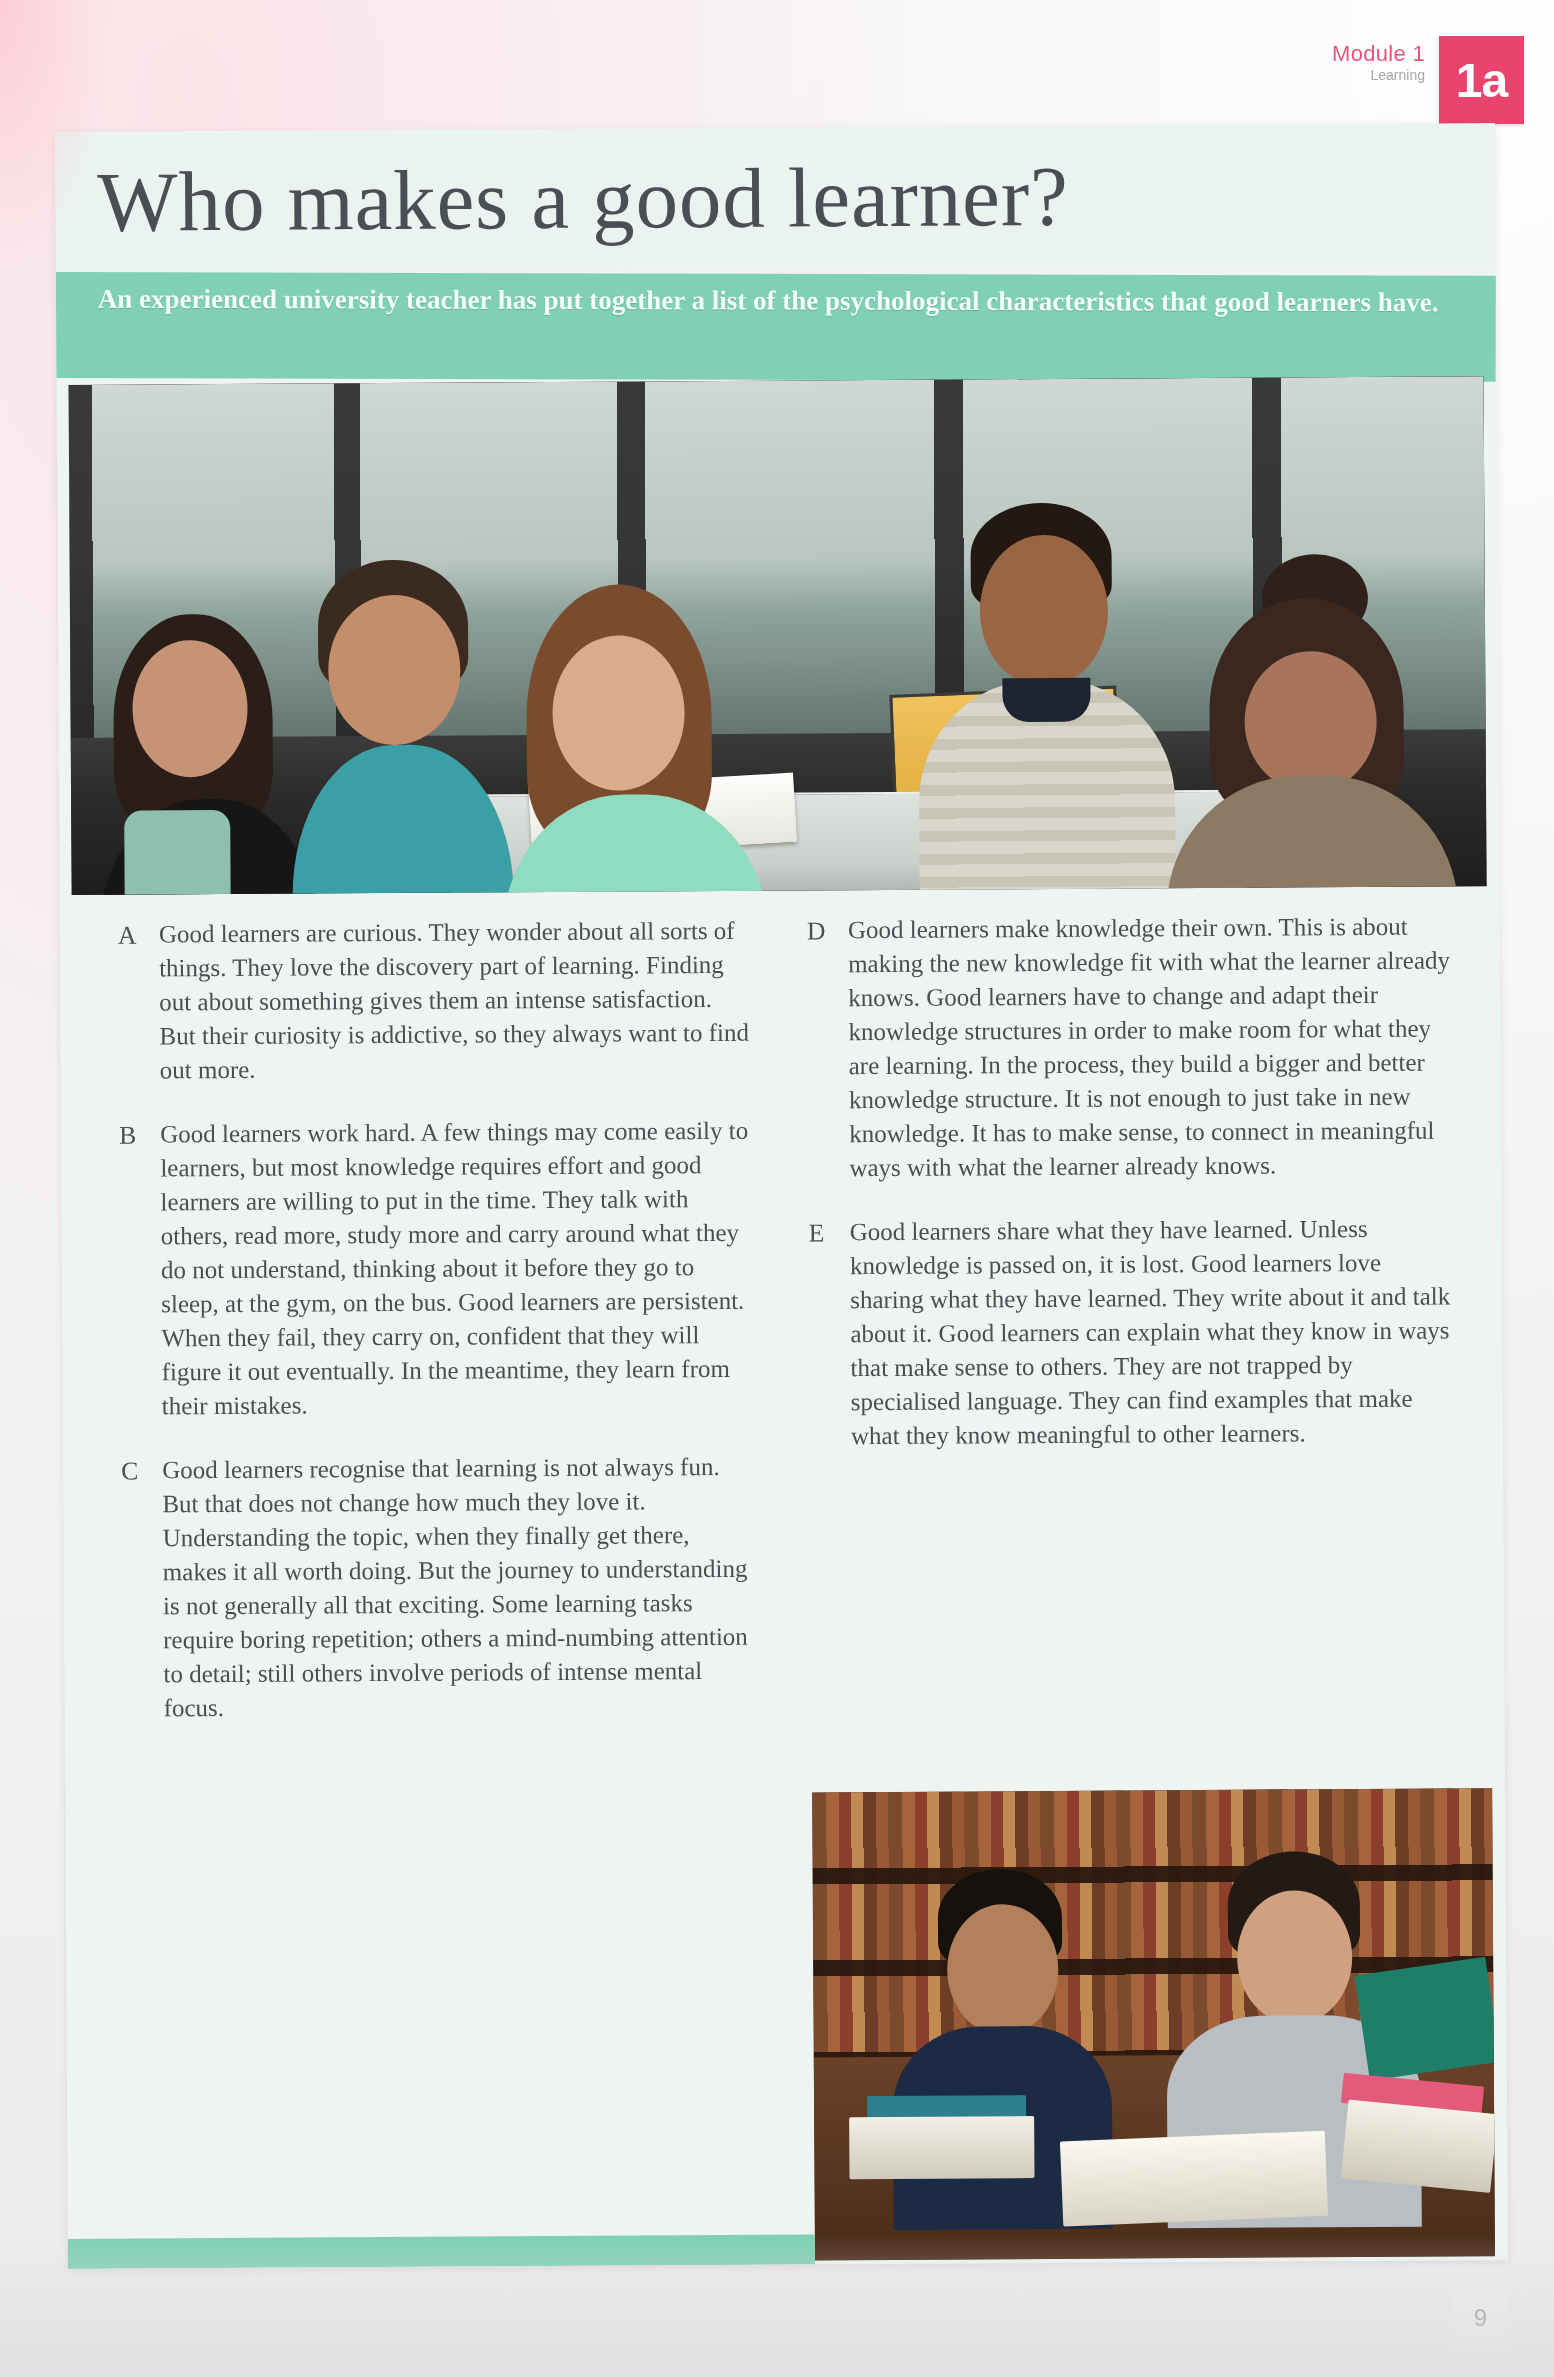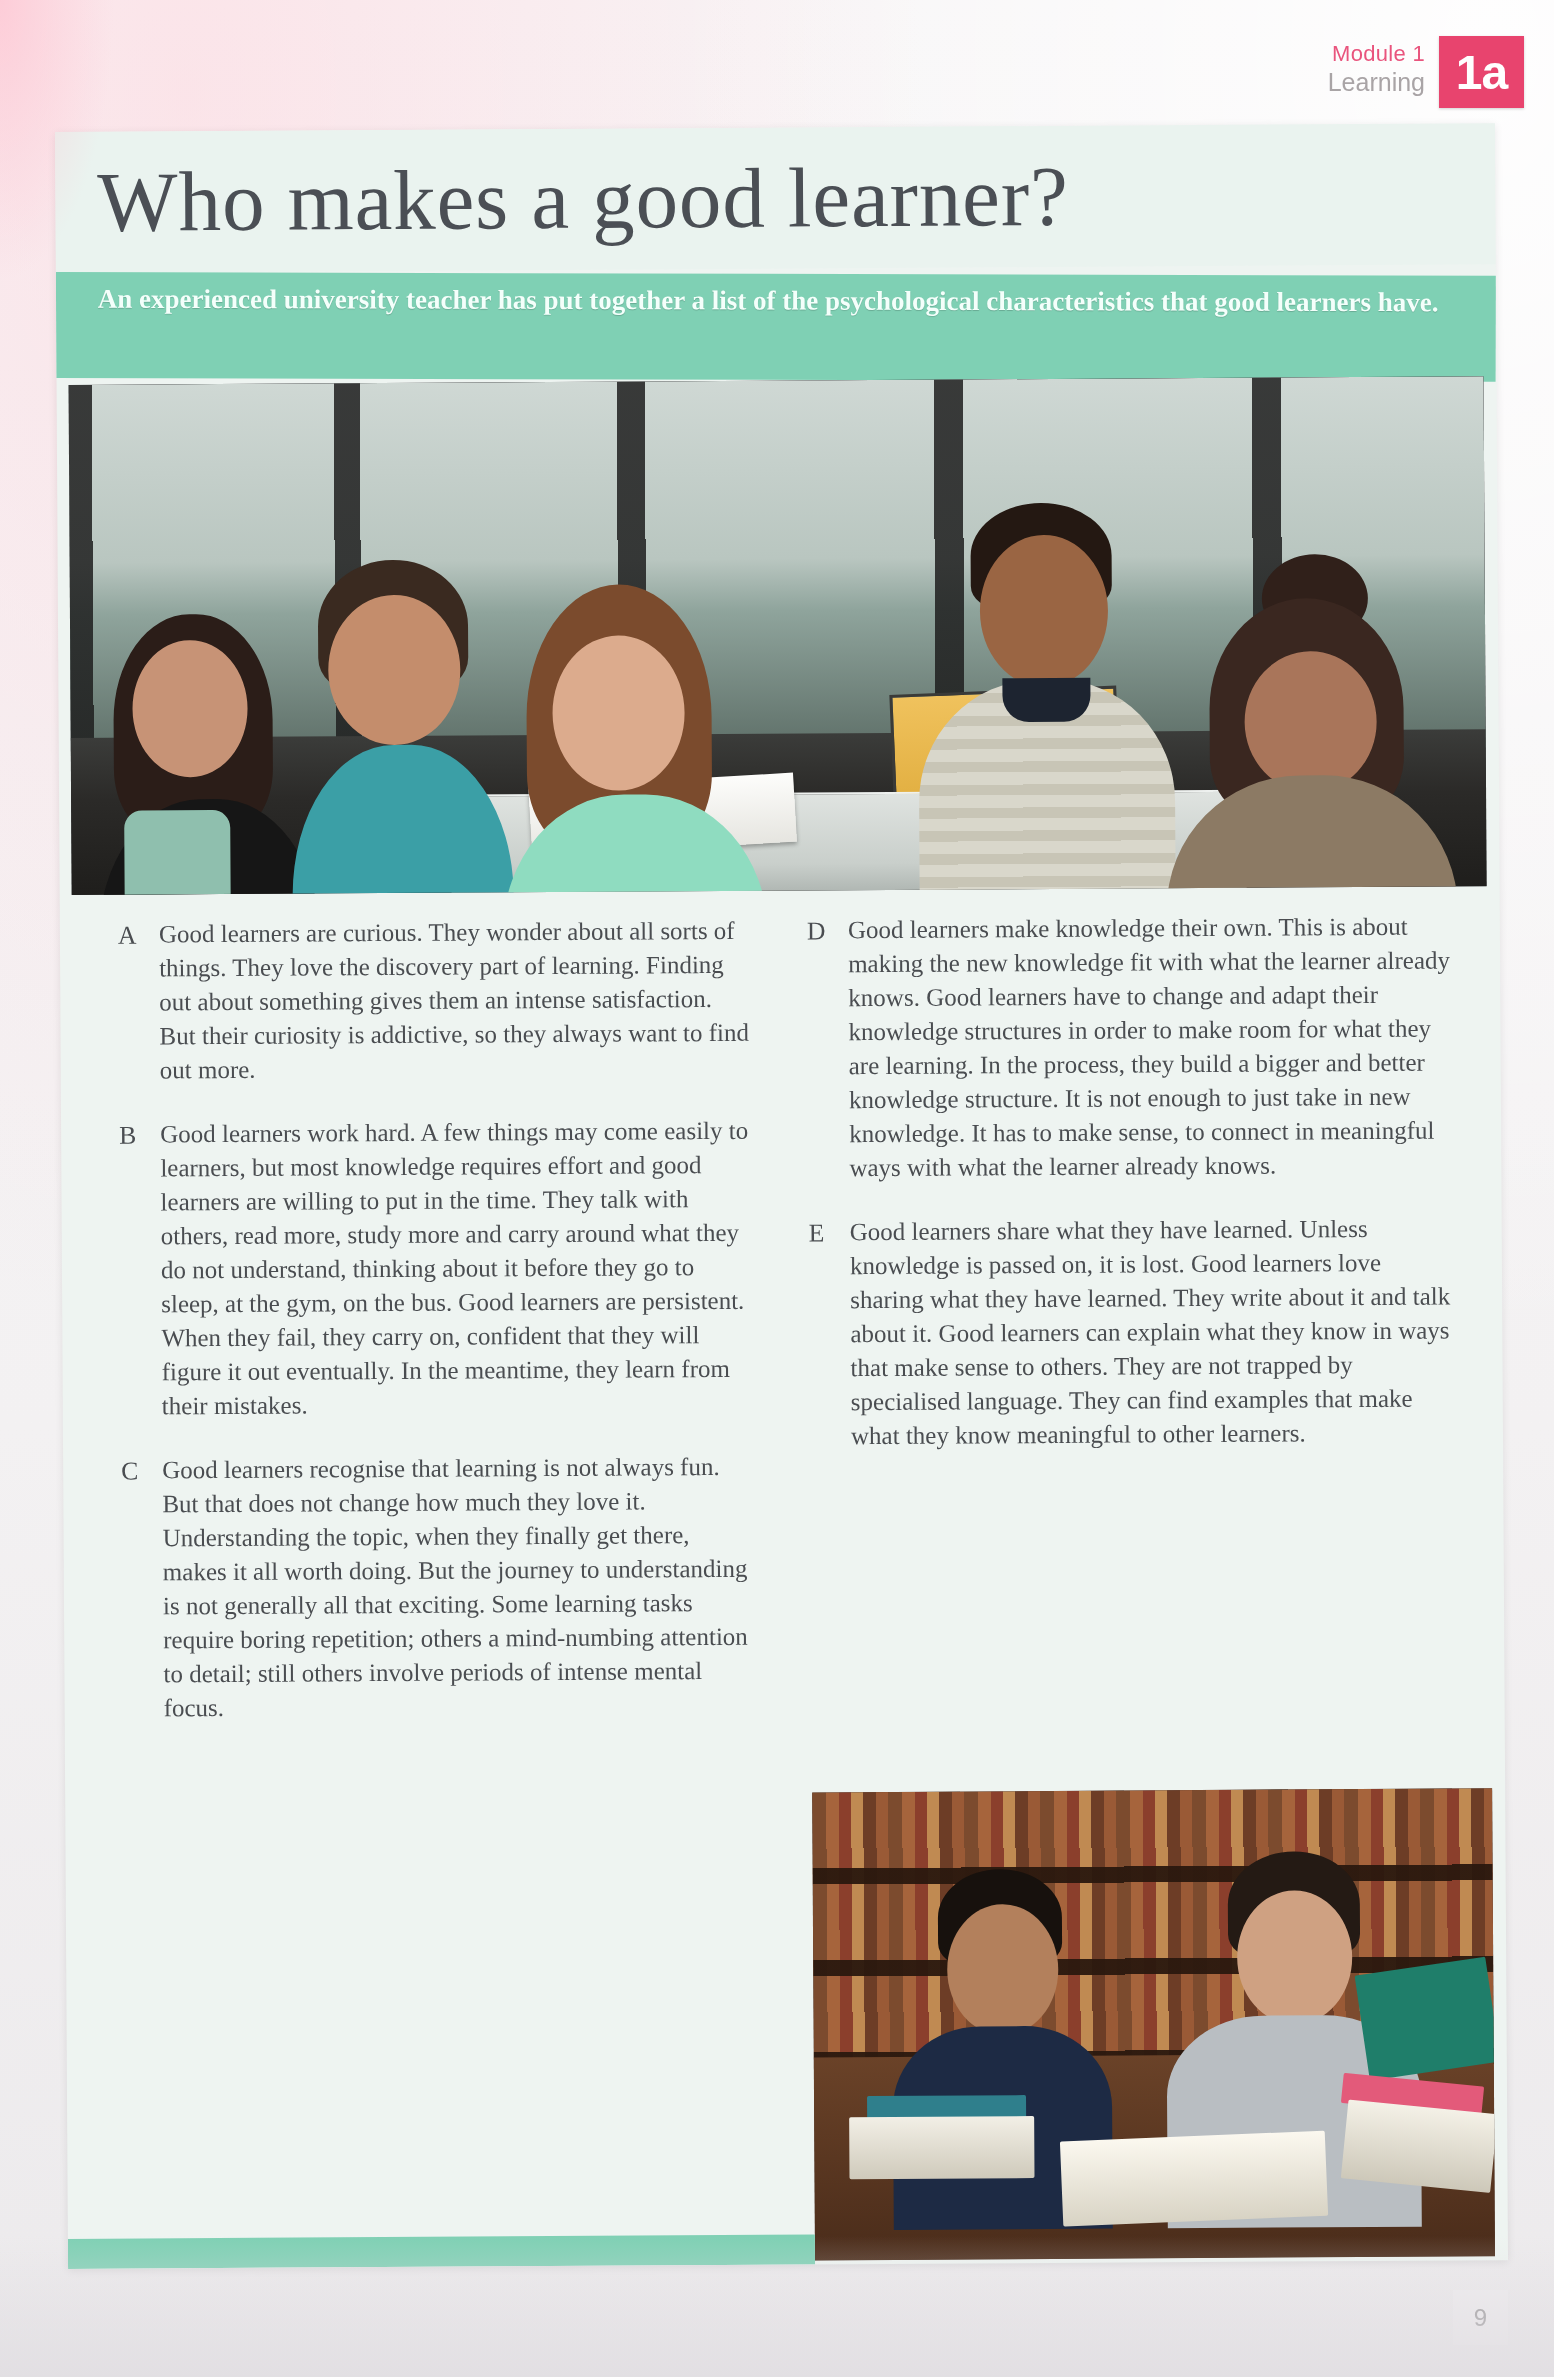--- a/index.html
+++ b/index.html
@@ -44,26 +44,26 @@
   .module-line1 {
     display: block;
     color: #e9547d;
     font-size: 22px;
     letter-spacing: 0.3px;
     line-height: 1.15;
   }
   .module-line2 {
     display: block;
     color: #a9a4a6;
-    font-size: 25px;
+    font-size: 14px;
     line-height: 1.2;
   }
   .module-badge {
     width: 85px;
-    height: 72px;
+    height: 88px;
     background: #e8446e;
     color: #ffffff;
     font-family: "Liberation Sans", sans-serif;
     font-weight: bold;
     font-size: 48px;
     display: flex;
     align-items: center;
     justify-content: center;
     letter-spacing: -0.9px;
     box-shadow: 0 0.9px 2.6px rgba(0,0,0,0.18);

